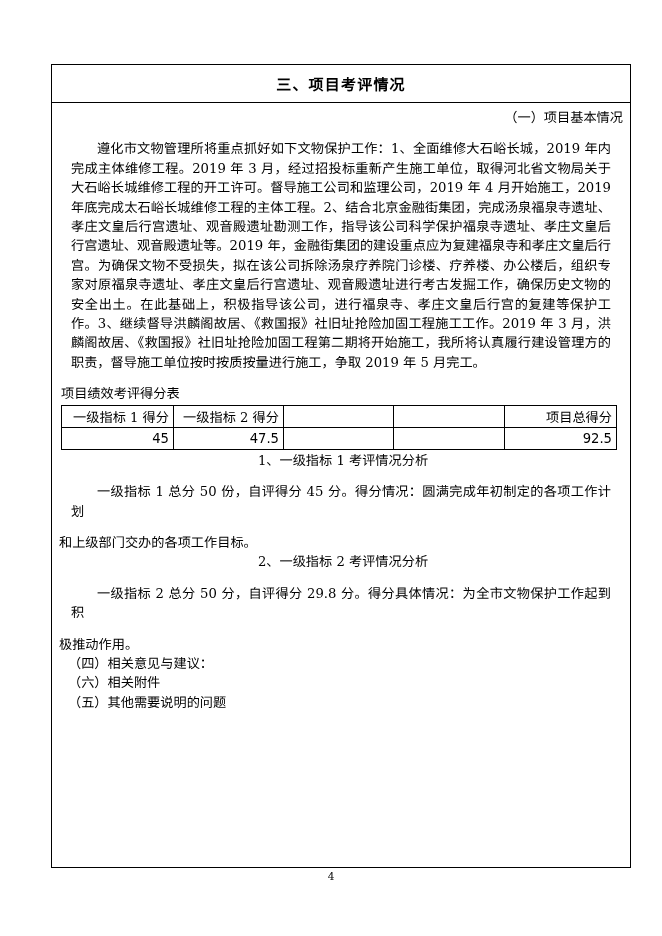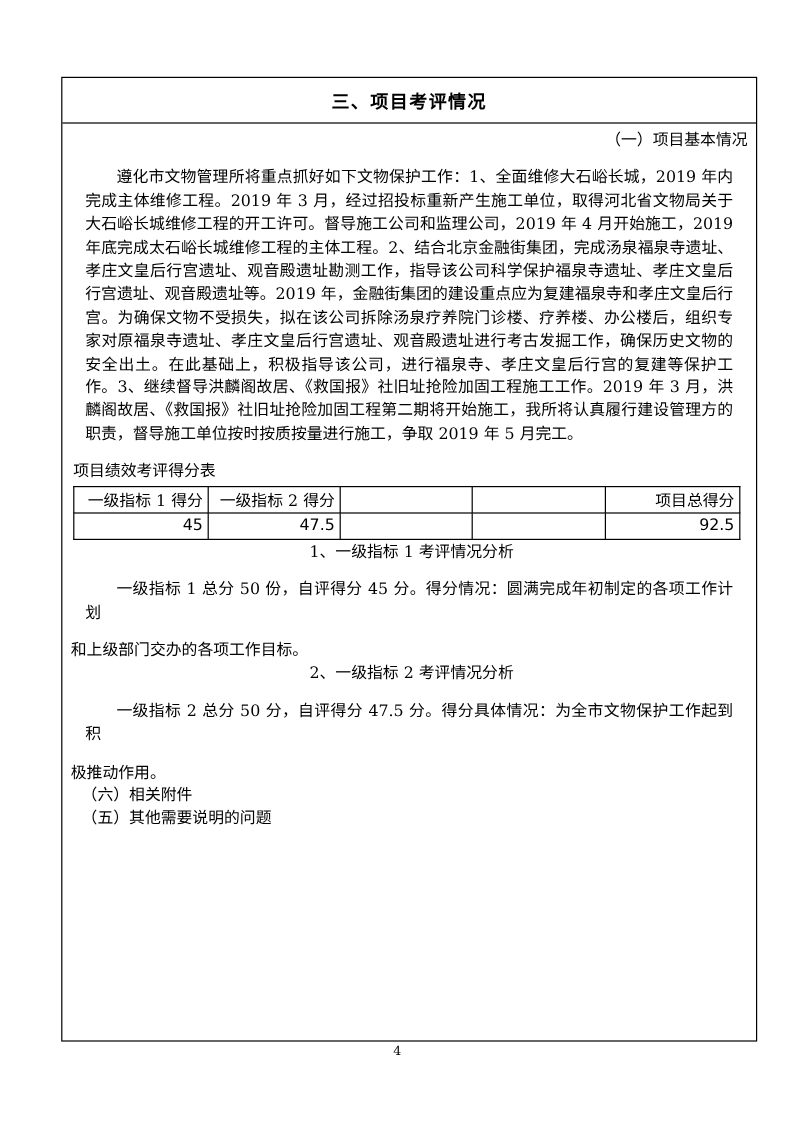--- a/index.html
+++ b/index.html
@@ -193,23 +193,24 @@
             <td class="numeric-cell">92.5</td>
           </tr>
         </tbody>
       </table>
 
       <div class="item-head">1、一级指标 1 考评情况分析</div>
       <p class="para">一级指标 1 总分 50 份，自评得分 45 分。得分情况：圆满完成年初制定的各项工作计划</p>
       <p class="para-flat">和上级部门交办的各项工作目标。</p>
 
       <div class="item-head">2、一级指标 2 考评情况分析</div>
-      <p class="para">一级指标 2 总分 50 分，自评得分 47.5 分。得分具体情况：为全市文物保护工作起到积</p>
+      <p class="para">一级指标 2 总分 50 分，自评得分 29.8 分。得分具体情况：为全市文物保护工作起到积</p>
       <p class="para-flat">极推动作用。</p>
 
+      <div class="list-line">（四）相关意见与建议：</div>
       <div class="list-line">（六）相关附件</div>
       <div class="list-line">（五）其他需要说明的问题</div>
 
     </div>
   </div>
 
   <div class="page-number">4</div>
 
 </div>
 

